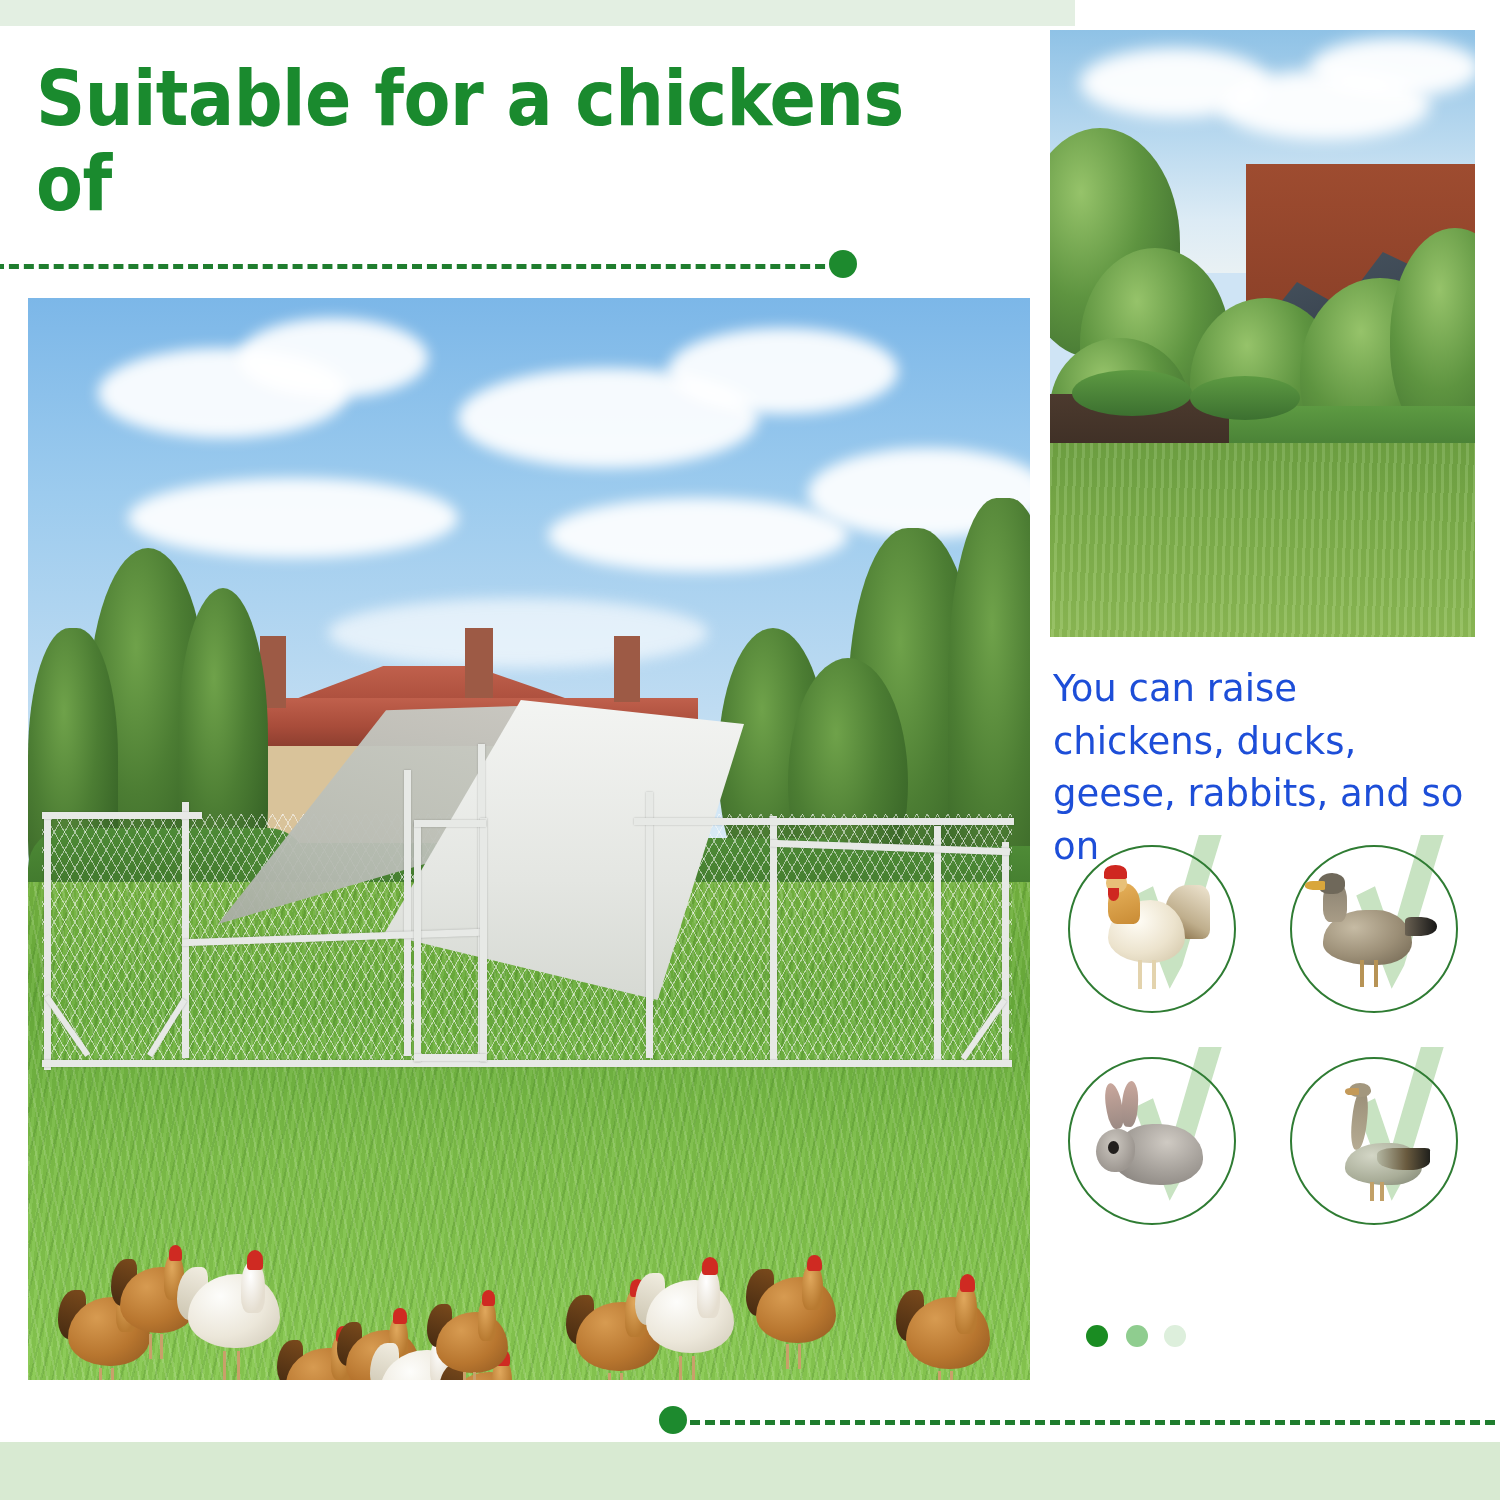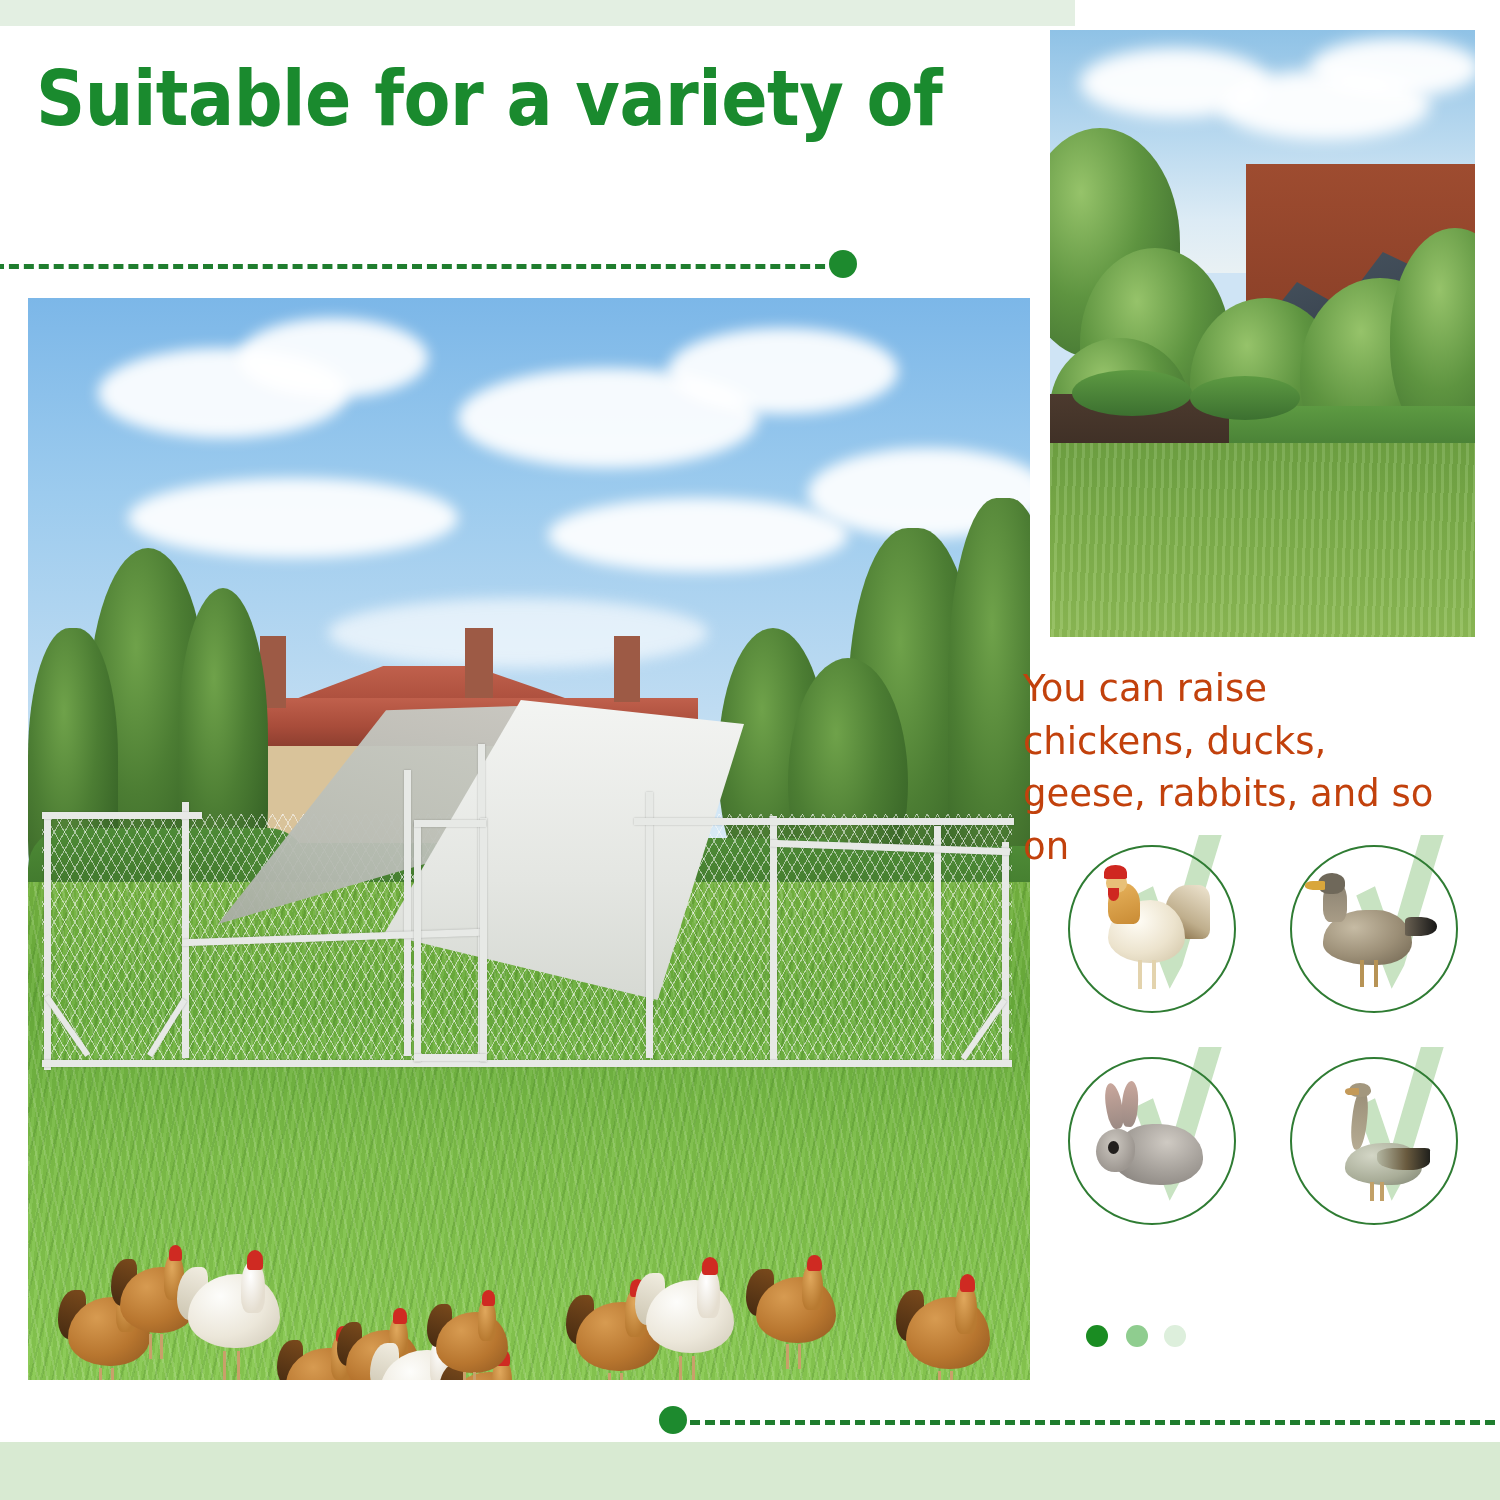--- a/index.html
+++ b/index.html
@@ -174,22 +174,22 @@
   }
   .tr-lawn{
     position:absolute;left:0;right:0;bottom:0;height:32%;
     background:
       repeating-linear-gradient(92deg, rgba(255,255,255,.10) 0 3px, rgba(0,0,0,.04) 3px 8px),
       linear-gradient(180deg,#6fa343 0%,#7cae4a 40%,#8dbb55 100%);
   }
 
   
   .right-text{
-    position:absolute;left:1023px;top:663px;width:420px;
-    font-size:37px;line-height:1.42;color:#c2410c;
+    position:absolute;left:1053px;top:663px;width:420px;
+    font-size:37px;line-height:1.42;color:#1d4ed8;
     font-family:"DejaVu Sans","Liberation Sans", sans-serif;
   }
 
   
   .badges{
     position:absolute;left:1068px;top:845px;width:420px;height:430px;
   }
   .badge{position:absolute;width:168px;height:168px;}
   .badge .ring{
     position:absolute;inset:0;border-radius:50%;
@@ -339,21 +339,21 @@
 </style>
 </head>
 <body>
 
 <div class="page">
 
   <div class="top-band"></div>
   <div class="bottom-band"></div>
 
   <div class="headline">
-    <span class="l1">Suitable for a variety of</span>
+    <span class="l1">Suitable for a chickens of</span>
   </div>
 
   <div class="rule rule-top"></div>
   <div class="dot-top"></div>
 
   <div class="photo photo-main">
     <div class="sky"></div>
 
     <div class="cloud" style="left:70px;top:50px;width:250px;height:90px;"></div>
     <div class="cloud" style="left:210px;top:20px;width:190px;height:80px;"></div>

